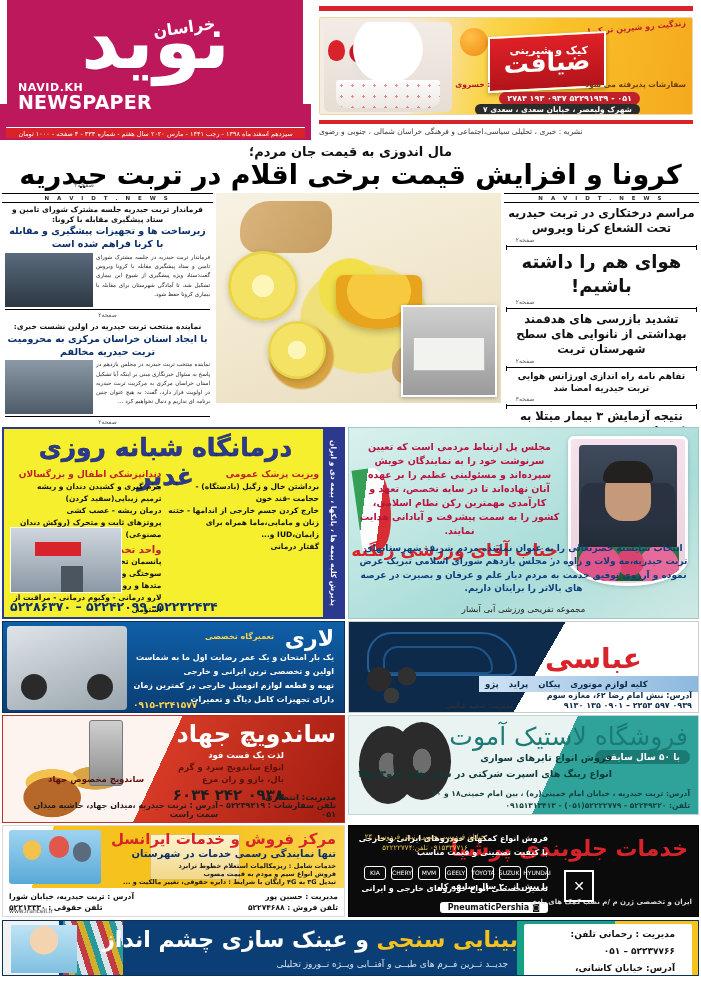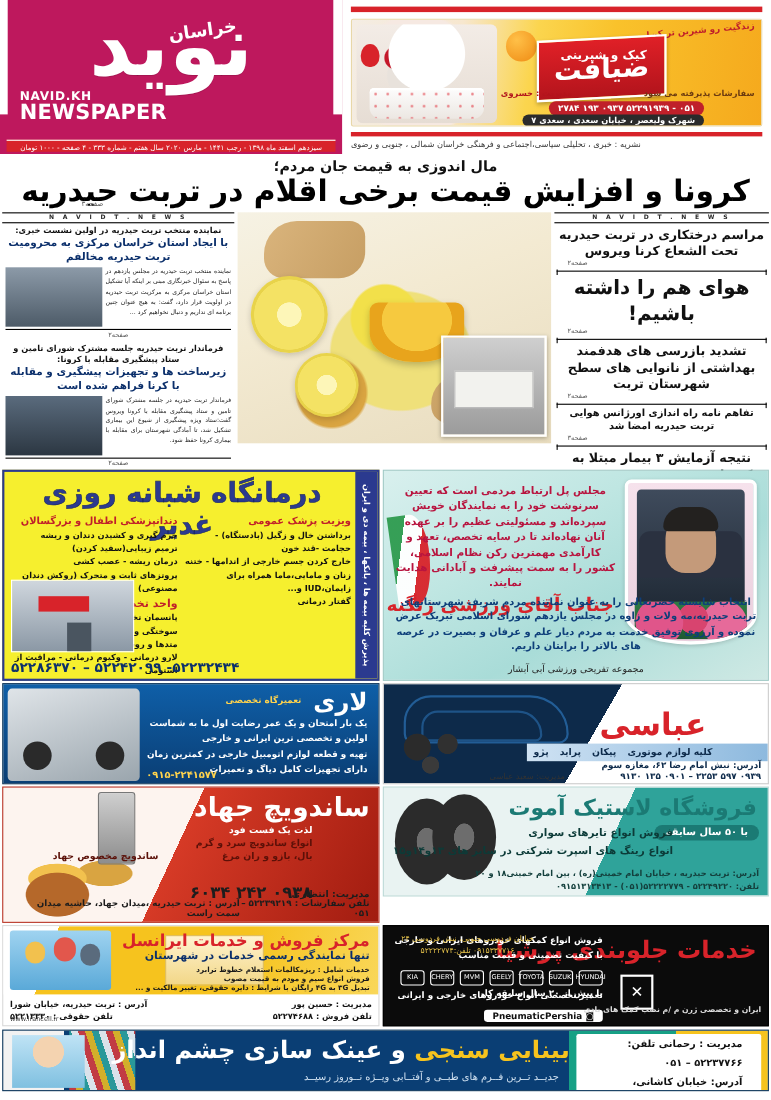--- a/index.html
+++ b/index.html
@@ -231,33 +231,33 @@
   .la-car .w1 { position:absolute; left:14px; bottom:10px; width:26px; height:26px;
     border-radius:50%; background:#2a2a2a; }
   .la-car .w2 { position:absolute; right:14px; bottom:10px; width:26px; height:26px;
     border-radius:50%; background:#2a2a2a; }
   .la-tel { position:absolute; left:130px; bottom:2px; font-size:9px; color:#ffd34d; font-weight:bold;}
 
   
   .ads3 { display:flex; width:701px; padding:2px 2px 0; gap:3px; }
   .ad-amoot { width:352px; height:100px; position:relative; overflow:hidden;
     background:linear-gradient(115deg,#e9f3f2 0 58%, #2fa39a 58%); border:1px solid #bcd9d6;}
-  .am-t { position:absolute; right:10px; top:6px; font-size:20px; color:#1b7a74; font-weight:bold; letter-spacing:-.5px;}
+  .am-t { position:absolute; right:10px; top:6px; font-size:25px; color:#1b7a74; font-weight:normal; letter-spacing:-.5px;}
   .am-badge { position:absolute; right:8px; top:34px; background:#1b7a74; color:#fff;
     font-size:9px; padding:2px 10px; border-radius:12px; font-weight:bold;margin-left:14px;}
   .am-li { position:absolute; right:86px; font-size:9.5px; color:#0c3b38; font-weight:bold;}
   .am-addr { position:absolute; right:8px; bottom:16px; font-size:7.5px; color:#14403d; font-weight:bold;}
   .am-tel { position:absolute; right:8px; bottom:4px; font-size:7.5px; color:#14403d; font-weight:bold;}
   .am-tires { position:absolute; left:10px; top:6px; width:108px; height:86px; }
   .am-tires .t { position:absolute; width:58px; height:78px; border-radius:50%;
     background:radial-gradient(ellipse at 50% 50%, #6d6d6d 0 22%, #2b2b2b 23% 78%, #151515 79%); }
   .am-tires .t.a { left:0; top:4px; }
   .am-tires .t.b { left:34px; top:0; }
 
-  .ad-jahad { width:344px; height:124px; position:relative; overflow:hidden;
+  .ad-jahad { width:344px; height:108px; position:relative; overflow:hidden;
     background:linear-gradient(115deg,#fdf4ef 0 46%, #d63a26 46%, #a11c10 100%); border:1px solid #b93223;}
   .ja-t { position:absolute; right:8px; top:4px; font-size:24px; color:#fff; font-weight:bold; letter-spacing:-1px;}
   .ja-li { position:absolute; right:60px; font-size:8.5px; color:#fff; font-weight:bold;}
   .ja-li.dark { color:#5b1008; }
   .ja-tel { position:absolute; right:60px; bottom:18px; font-size:15px; color:#1d1d1d; font-weight:bold;}
   .ja-mgr { position:absolute; right:8px; bottom:20px; font-size:8.5px; color:#1d1d1d; font-weight:bold;}
   .ja-addr { position:absolute; right:8px; left:8px; bottom:3px; font-size:8px; color:#1d1d1d; font-weight:bold;
      display:flex; justify-content:space-between; }
   .ja-food { position:absolute; left:6px; bottom:4px; width:120px; height:74px;
     background:
@@ -421,35 +421,35 @@
         <div class="inset-photo">
           <div class="label"></div>
         </div>
       </div>
     </div>
 
     <div class="col-right">
       <div class="strip">N  A  V  I  D      T  .  N  E  W  S</div>
 
       <div class="rnews">
+        <div class="kick">فرماندار تربت حیدریه جلسه مشترک شورای تامین و ستاد پیشگیری مقابله با کرونا:</div>
+        <div class="hl">زیرساخت ها و تجهیزات پیشگیری و مقابله با کرنا فراهم شده است</div>
+        <div class="rnews-body">
+          <div class="txt">فرماندار تربت حیدریه در جلسه مشترک شورای تامین و ستاد پیشگیری مقابله با کرونا ویروس گفت:ستاد  ویژه پیشگیری از شیوع این بیماری تشکیل شد، تا آمادگی شهرستان برای مقابله با بیماری کرونا حفظ شود.</div>
+          <div class="pic p2"></div>
+        </div>
+        <div class="pgr">صفحه۲</div>
+      </div>
+
+      <div class="rnews">
         <div class="kick">نماینده منتخب  تربت حیدریه در اولین نشست خبری:</div>
         <div class="hl">با ایجاد استان خراسان مرکزی به محرومیت تربت حیدریه مخالفم</div>
         <div class="rnews-body">
           <div class="txt">نماینده منتخب تربت حیدریه در مجلس یازدهم در پاسخ به سئوال خبرنگاری مبنی بر اینکه آیا تشکیل استان خراسان مرکزی به مرکزیت تربت حیدریه در اولویت قرار دارد، گفت: به هیچ عنوان چنین برنامه ای نداریم و دنبال نخواهیم کرد ...</div>
           <div class="pic"></div>
-        </div>
-        <div class="pgr">صفحه۲</div>
-      </div>
-
-      <div class="rnews">
-        <div class="kick">فرماندار تربت حیدریه جلسه مشترک شورای تامین و ستاد پیشگیری مقابله با کرونا:</div>
-        <div class="hl">زیرساخت ها و تجهیزات پیشگیری و مقابله با کرنا فراهم شده است</div>
-        <div class="rnews-body">
-          <div class="txt">فرماندار تربت حیدریه در جلسه مشترک شورای تامین و ستاد پیشگیری مقابله با کرونا ویروس گفت:ستاد  ویژه پیشگیری از شیوع این بیماری تشکیل شد، تا آمادگی شهرستان برای مقابله با بیماری کرونا حفظ شود.</div>
-          <div class="pic p2"></div>
         </div>
         <div class="pgr">صفحه۲</div>
       </div>
 
       <div class="rnews">
         <div class="portrait-row">
           <div class="portrait">
             <div class="flag"></div>
             <div class="face"></div>
           </div>
@@ -629,21 +629,21 @@
       <div class="ir-www">www.irancell.ir</div>
     </div>
   </div>
 
   <div class="ad-cheshm">
     <div class="ch-rays"></div>
     <div class="ch-kid"></div>
     <div class="ch-t">
       <span class="ch-hi">بینایی سنجی</span><span> و عینک سازی چشم انداز</span>
     </div>
-    <div class="ch-sub">جدیــد تــرین فــرم های طبــی و آفتــابی ویــژه نــوروز رسیــد</div>
+    <div class="ch-sub">جدیــد تــرین فــرم های طبــی و آفتــابی ویــژه نــوروز تحلیلی</div>
     <div class="ch-info">
       <div>
         <span>مدیریت : رحمانی</span>
         <span>تلفن: ۵۲۲۳۷۷۶۶ – ۰۵۱</span>
       </div>
       <div>آدرس: خیابان کاشانی، روبروی ایستگاه تاکسی</div>
     </div>
   </div>
 
 </div>

